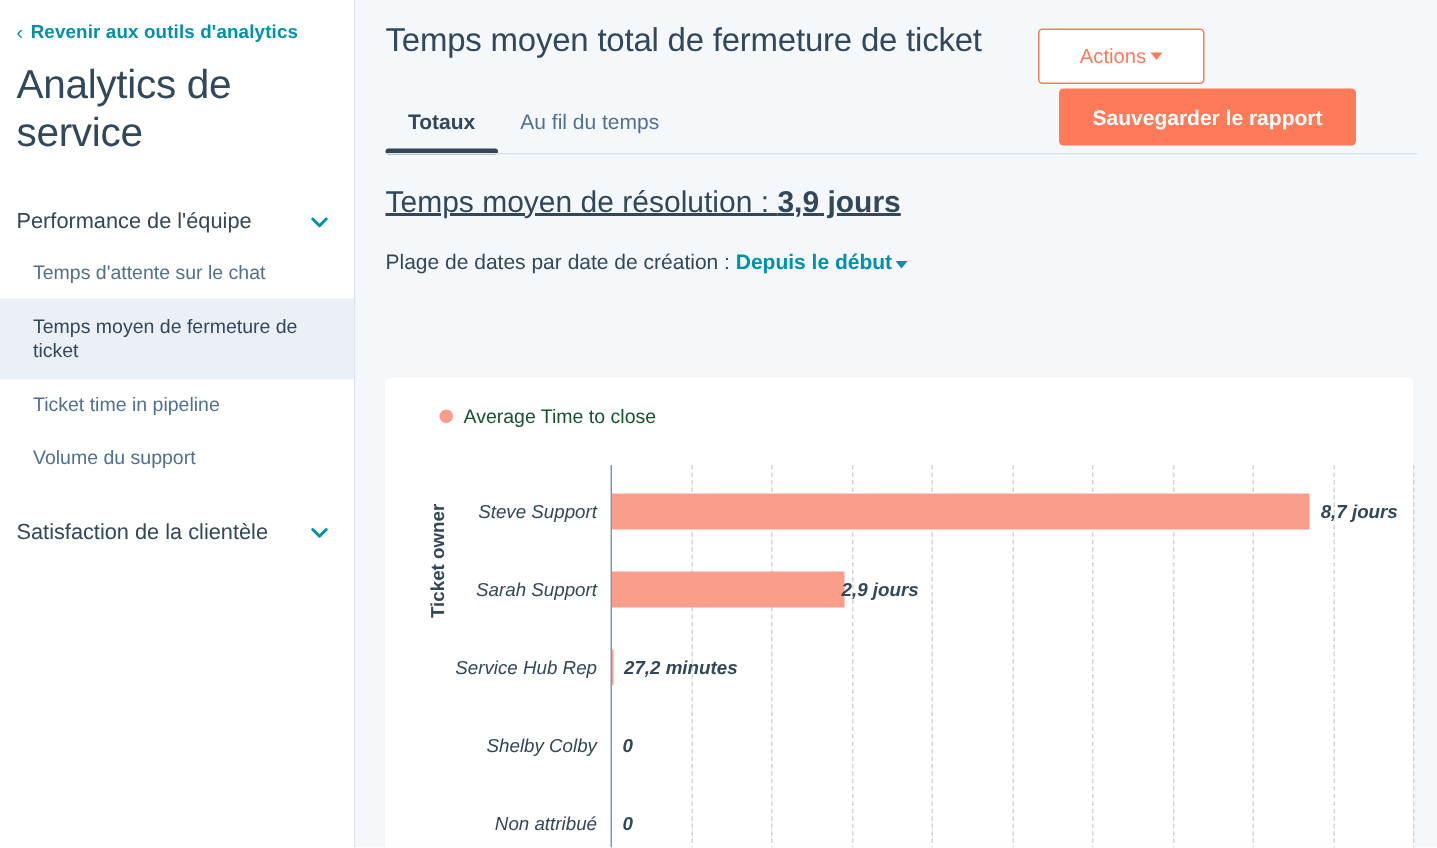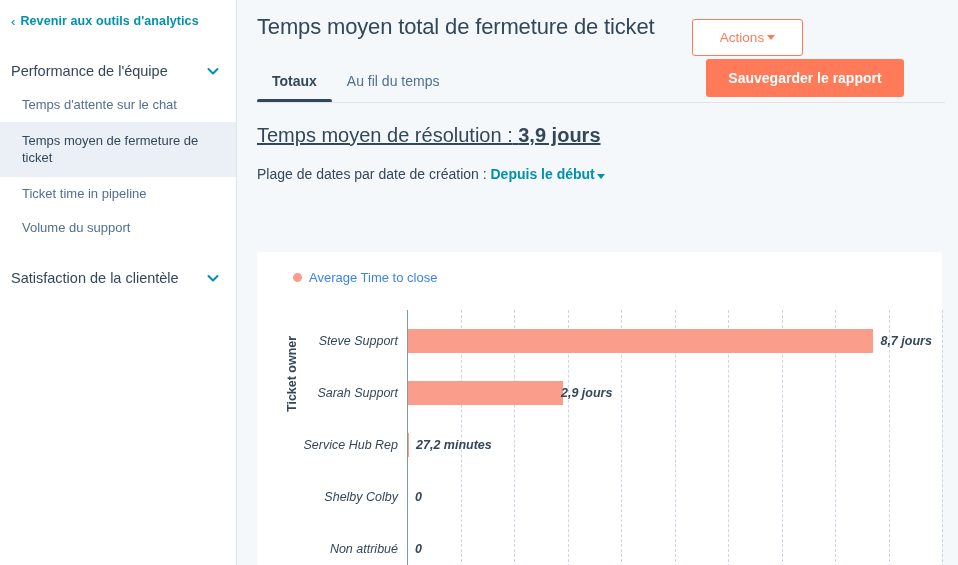--- a/index.html
+++ b/index.html
@@ -165,21 +165,21 @@
     position: absolute;
     left: 20px; top: 252px;
     width: 685px; height: 330px;
     background: #ffffff;
     border-radius: 3px;
   }
   .legend {
     display: flex; align-items: center; gap: 7px;
     padding: 18px 0 0 36px;
     font-size: 13px;
-    color: #3b82f6;
+    color: #14532d;
   }
   .legend-dot {
     width: 9px; height: 9px; border-radius: 50%;
     background: #fa9d8a;
     display: inline-block;
   }
 
   .chart {
     position: absolute;
     left: 0; top: 48px;
@@ -245,20 +245,21 @@
 <body>
 
 <div id="app">
 
   <aside class="sidebar">
     <div class="back-link">
       <span class="back-chevron">‹</span>
       <span>Revenir aux outils d'analytics</span>
     </div>
 
+    <h1 class="sidebar-title">Analytics de service</h1>
 
     <nav class="nav">
 
       <div class="nav-group-header">
         <span class="label">Performance de l'équipe</span>
         <span class="chev">
           <svg width="14" height="14" viewBox="0 0 14 14">
               <path d="M2.5 5 L7 9.5 L11.5 5" fill="none" stroke="#0091ae" stroke-width="2" stroke-linecap="round" stroke-linejoin="round"></path>
             </svg>
         </span>

